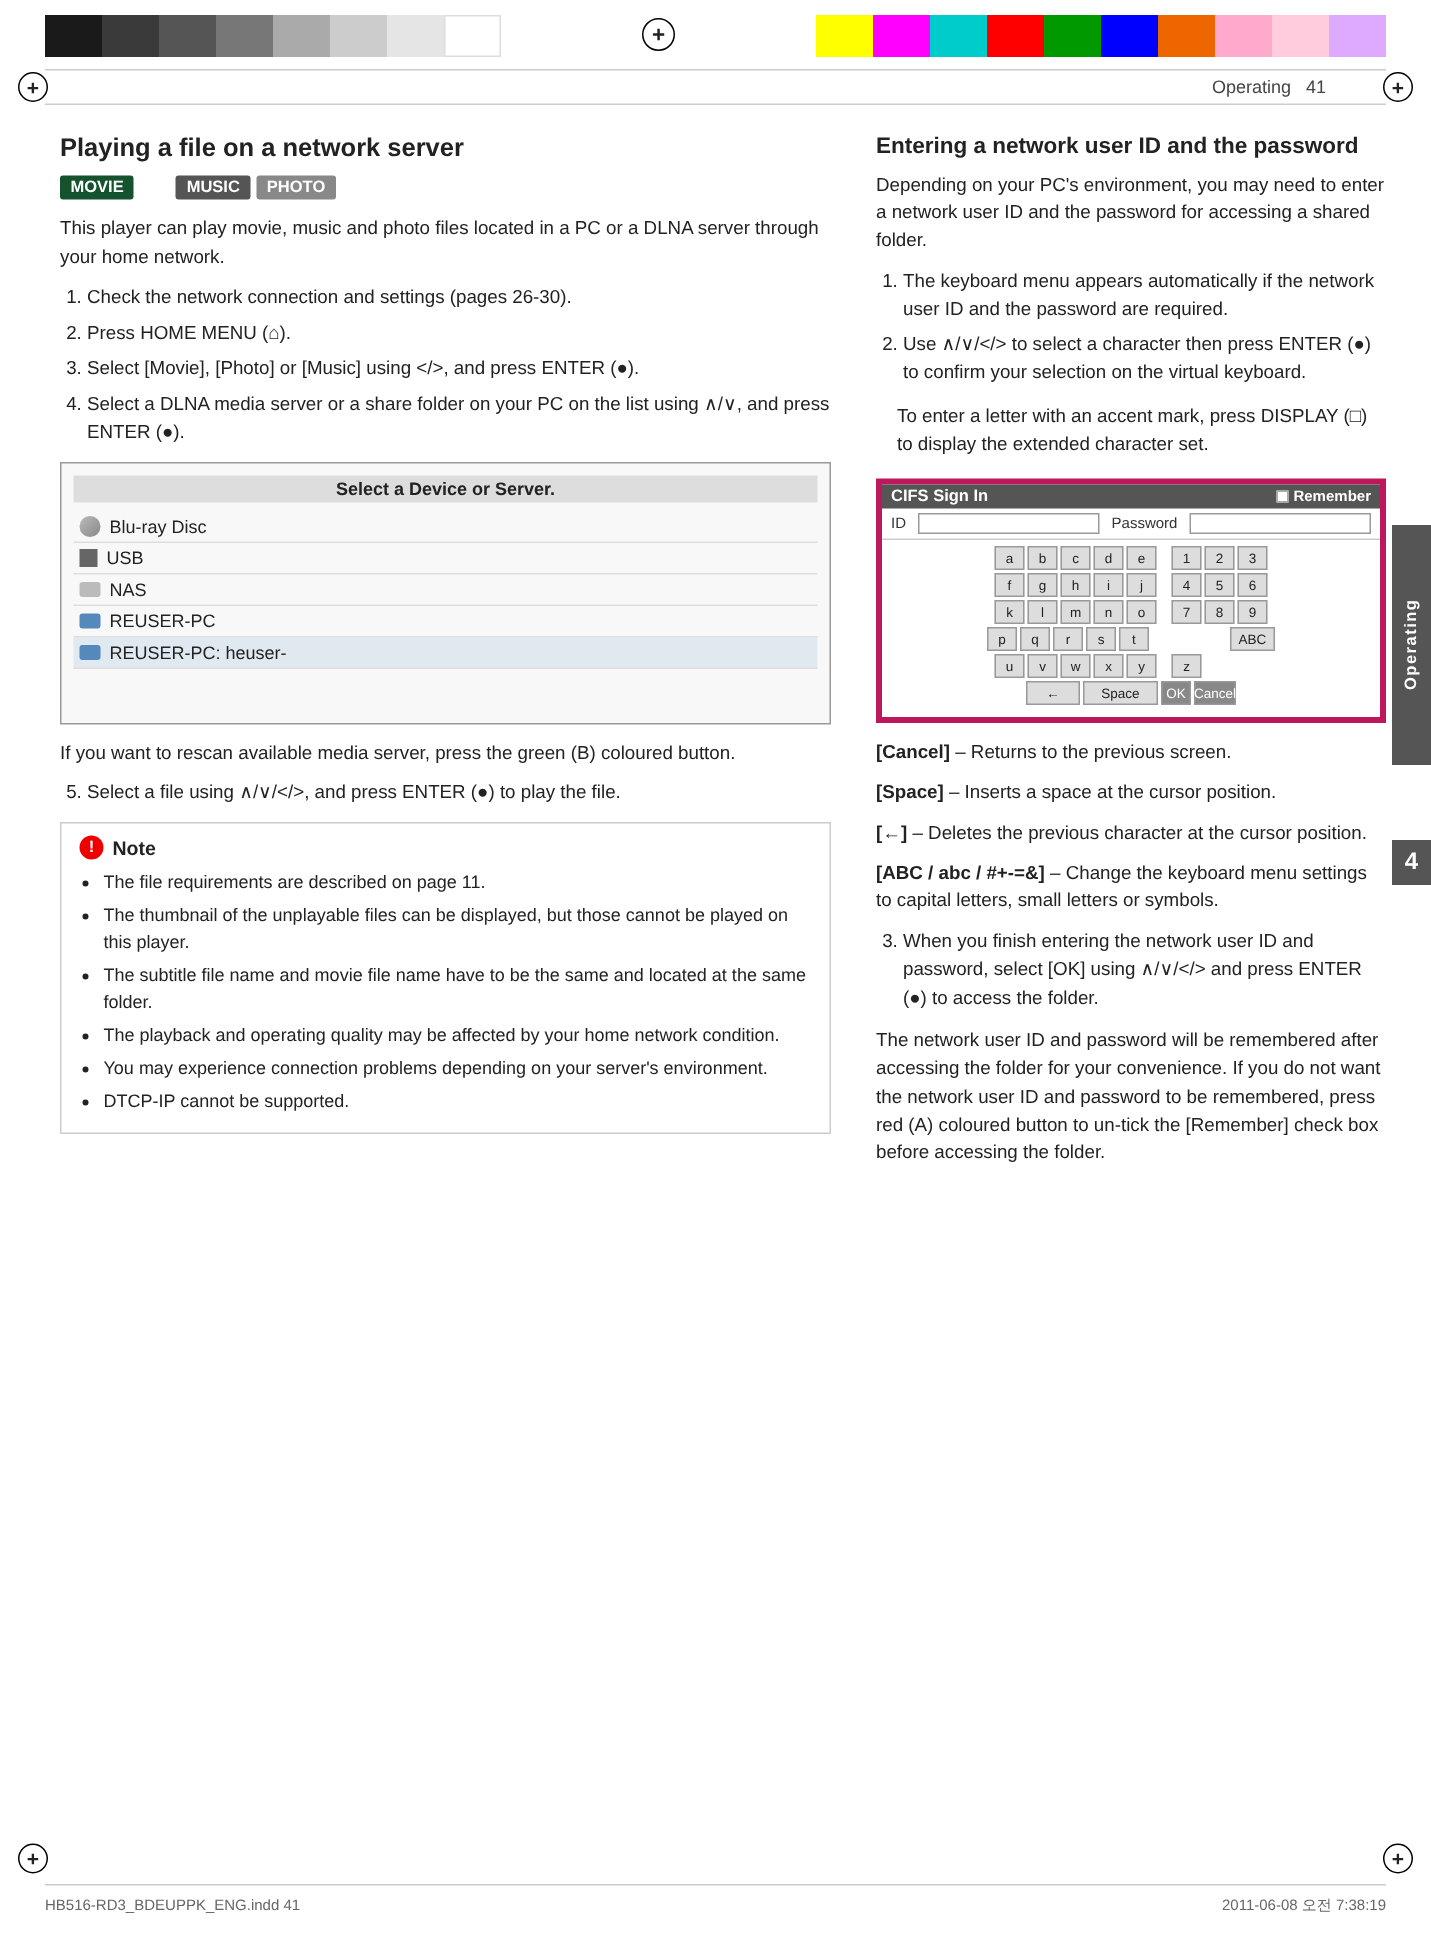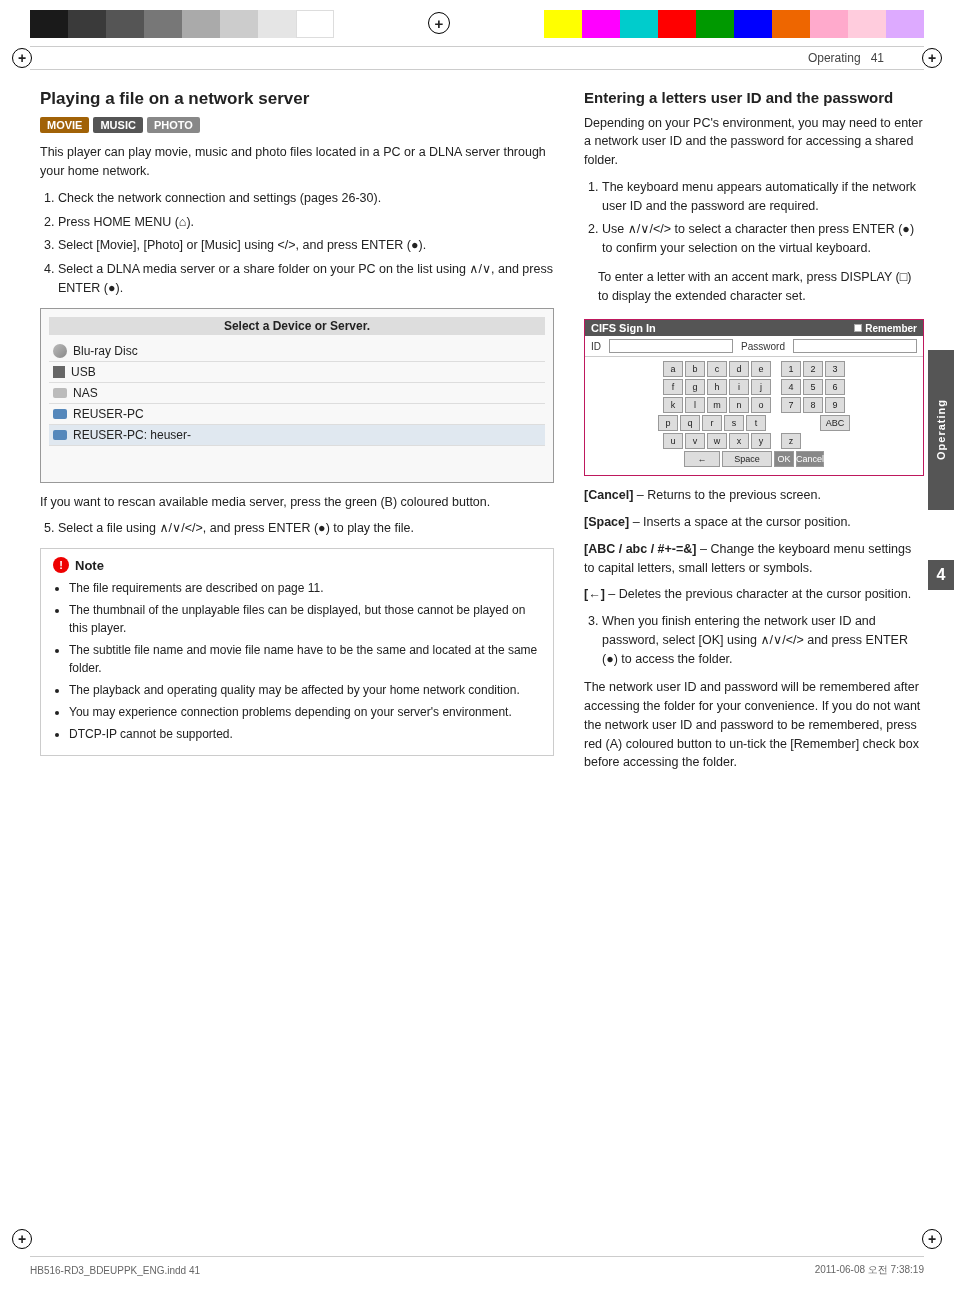--- a/index.html
+++ b/index.html
@@ -99,22 +99,22 @@
       gap: 4px;
       margin-bottom: 10px;
     }
     .badge {
       font-size: 11px;
       font-weight: bold;
       padding: 2px 7px;
       color: #fff;
       border-radius: 2px;
     }
-    .badge-movie { background: #a16207; }
-    .badge-music { background: #555; }
+    .badge-movie { background: #14532d; }
+    .badge-music { background: #555; margin-left: 24px; }
     .badge-photo { background: #888; }
 
     p {
       font-size: 12.5px;
       line-height: 1.5;
       margin-bottom: 8px;
     }
 
     ol {
       padding-left: 18px;
@@ -183,21 +183,21 @@
       padding-left: 16px;
     }
     .note-box ul li {
       font-size: 12px;
       line-height: 1.5;
       margin-bottom: 4px;
     }
 
     
     .cifs-box {
-      border: 1px solid #be185d;
+      border: 4px solid #be185d;
       margin: 14px 0 10px 0;
       font-size: 11px;
     }
     .cifs-title-bar {
       background: #555;
       color: #fff;
       font-size: 11px;
       font-weight: bold;
       padding: 2px 6px;
       display: flex;
@@ -408,21 +408,21 @@
         <li>The playback and operating quality may be affected by your home network condition.</li>
         <li>You may experience connection problems depending on your server's environment.</li>
         <li>DTCP-IP cannot be supported.</li>
       </ul>
     </div>
 
   </div>
 
   <div class="right-col">
 
-    <h3>Entering a letters user ID and the password</h3>
+    <h3>Entering a network user ID and the password</h3>
 
     <p>Depending on your PC's environment, you may need to enter a network user ID and the password for accessing a shared folder.</p>
 
     <ol>
       <li>The keyboard menu appears automatically if the network user ID and the password are required.</li>
       <li>Use ∧/∨/&lt;/&gt; to select a character then press ENTER (●) to confirm your selection on the virtual keyboard.</li>
     </ol>
 
     <p style="margin-left:14px; margin-bottom:8px;">To enter a letter with an accent mark, press DISPLAY (□) to display the extended character set.</p>
 
@@ -513,26 +513,26 @@
 
     <div class="bracket-item">
       <strong>[Cancel]</strong>
       <span>– Returns to the previous screen.</span>
     </div>
     <div class="bracket-item">
       <strong>[Space]</strong>
       <span>– Inserts a space at the cursor position.</span>
     </div>
     <div class="bracket-item">
+      <strong>[←]</strong>
+      <span>– Deletes the previous character at the cursor position.</span>
+    </div>
+    <div class="bracket-item">
       <strong>[ABC / abc / #+-=&amp;]</strong>
       <span>– Change the keyboard menu settings to capital letters, small letters or symbols.</span>
-    </div>
-    <div class="bracket-item">
-      <strong>[←]</strong>
-      <span>– Deletes the previous character at the cursor position.</span>
     </div>
 
     <ol start="3">
       <li>When you finish entering the network user ID and password, select [OK] using ∧/∨/&lt;/&gt; and press ENTER (●) to access the folder.</li>
     </ol>
 
     <p style="margin-top:8px;">The network user ID and password will be remembered after accessing the folder for your convenience. If you do not want the network user ID and password to be remembered, press red (A) coloured button to un-tick the [Remember] check box before accessing the folder.</p>
 
   </div>
 

